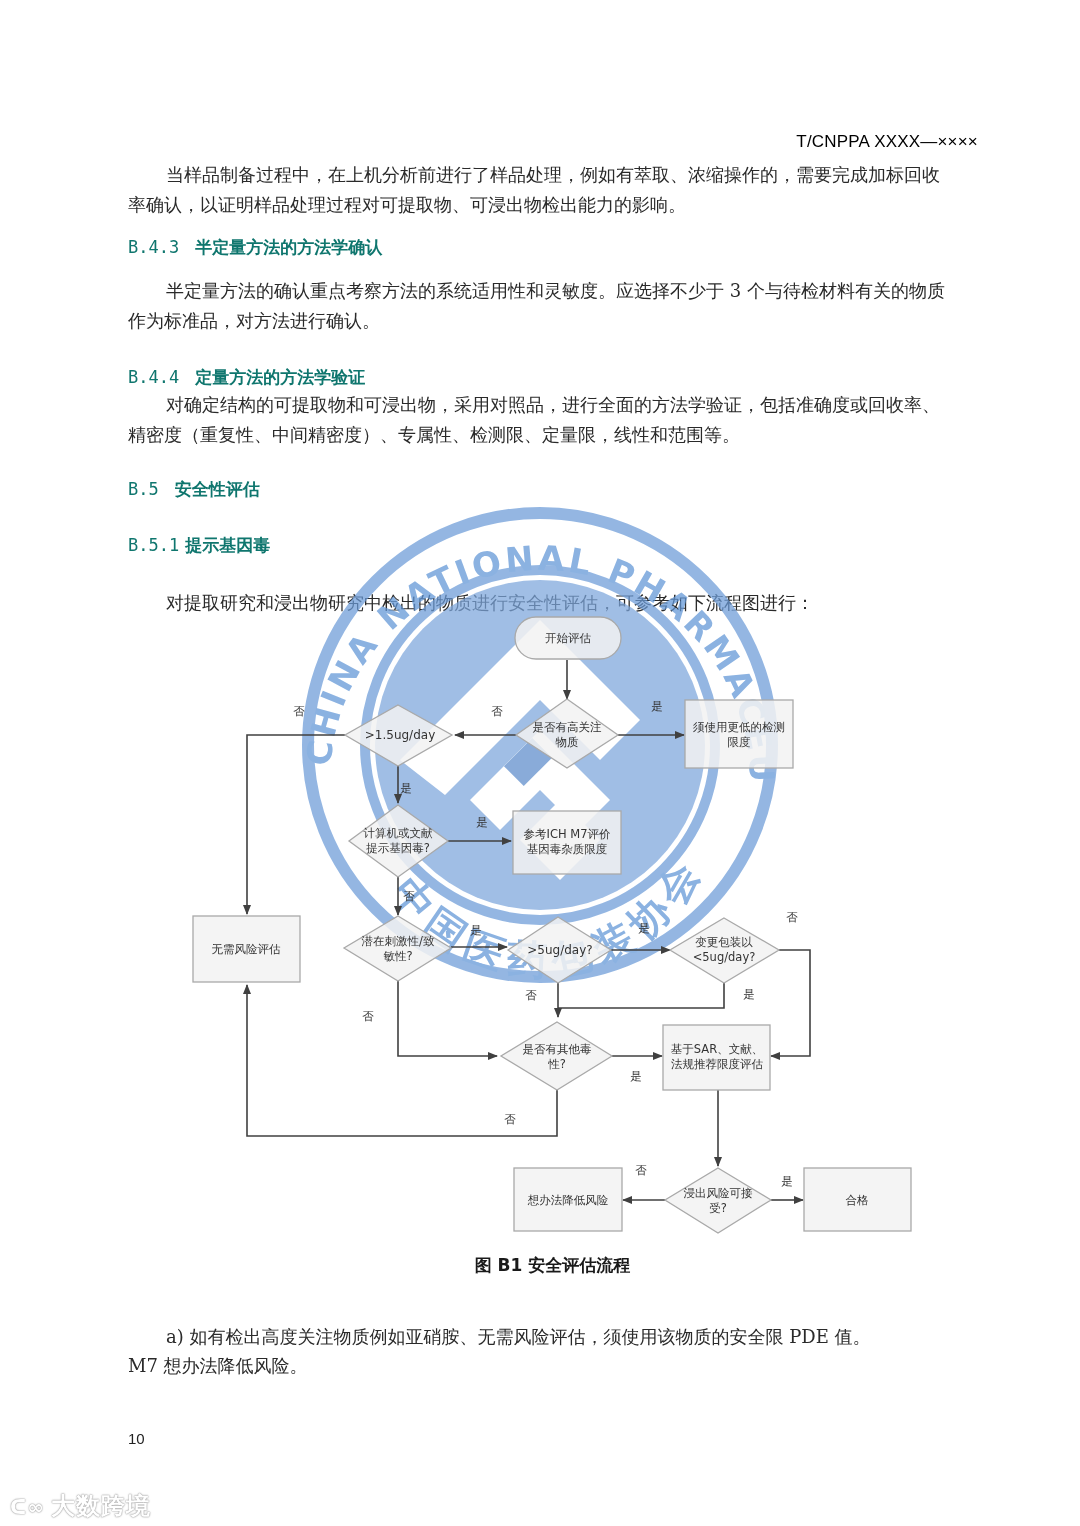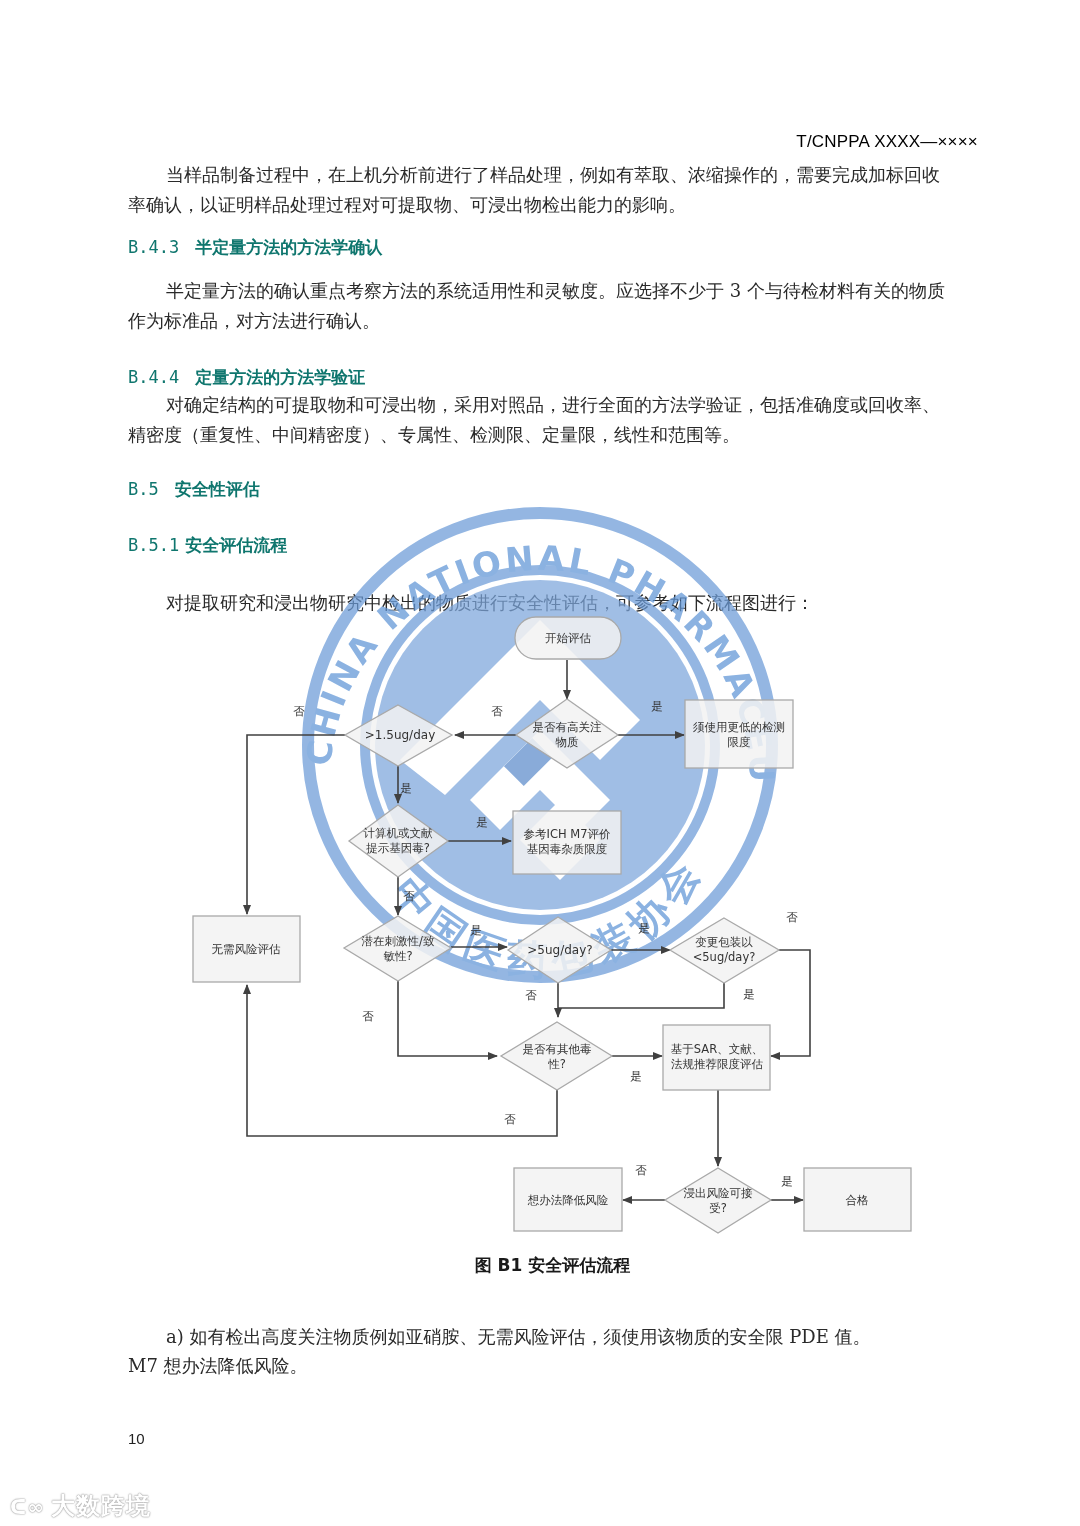--- a/index.html
+++ b/index.html
@@ -41,21 +41,21 @@
 <div class="abs para" style="top:390px;">
   <div><span class="indent"></span><span>对确定结构的可提取物和可浸出物，采用对照品，进行全面的方法学验证，包括准确度或回收率、</span></div>
   <div><span>精密度（重复性、中间精密度）、专属性、检测限、定量限，线性和范围等。</span></div>
 </div>
 
 <div class="abs h" style="top:478px;">
   <span class="num">B.5</span><span>安全性评估</span>
 </div>
 
 <div class="abs h" style="top:534px;">
-  <span class="num" style="margin-right:6px;">B.5.1</span><span>安全评估流程</span>
+  <span class="num" style="margin-right:6px;">B.5.1</span><span>提示基因毒</span>
 </div>
 
 <div class="abs para" style="top:588px;">
   <div><span class="indent"></span><span>对提取研究和浸出物研究中检出的物质进行安全性评估，可参考如下流程图进行：</span></div>
 </div>
 
 <svg class="abs" style="left:0; top:0;" width="1080" height="1300" viewBox="0 0 1080 1300">
   <defs>
     <marker id="arr" markerWidth="10" markerHeight="10" refX="9" refY="5" orient="auto" markerUnits="userSpaceOnUse">
       <path d="M0,1 L10,5 L0,9 Z" fill="#404040"></path>

